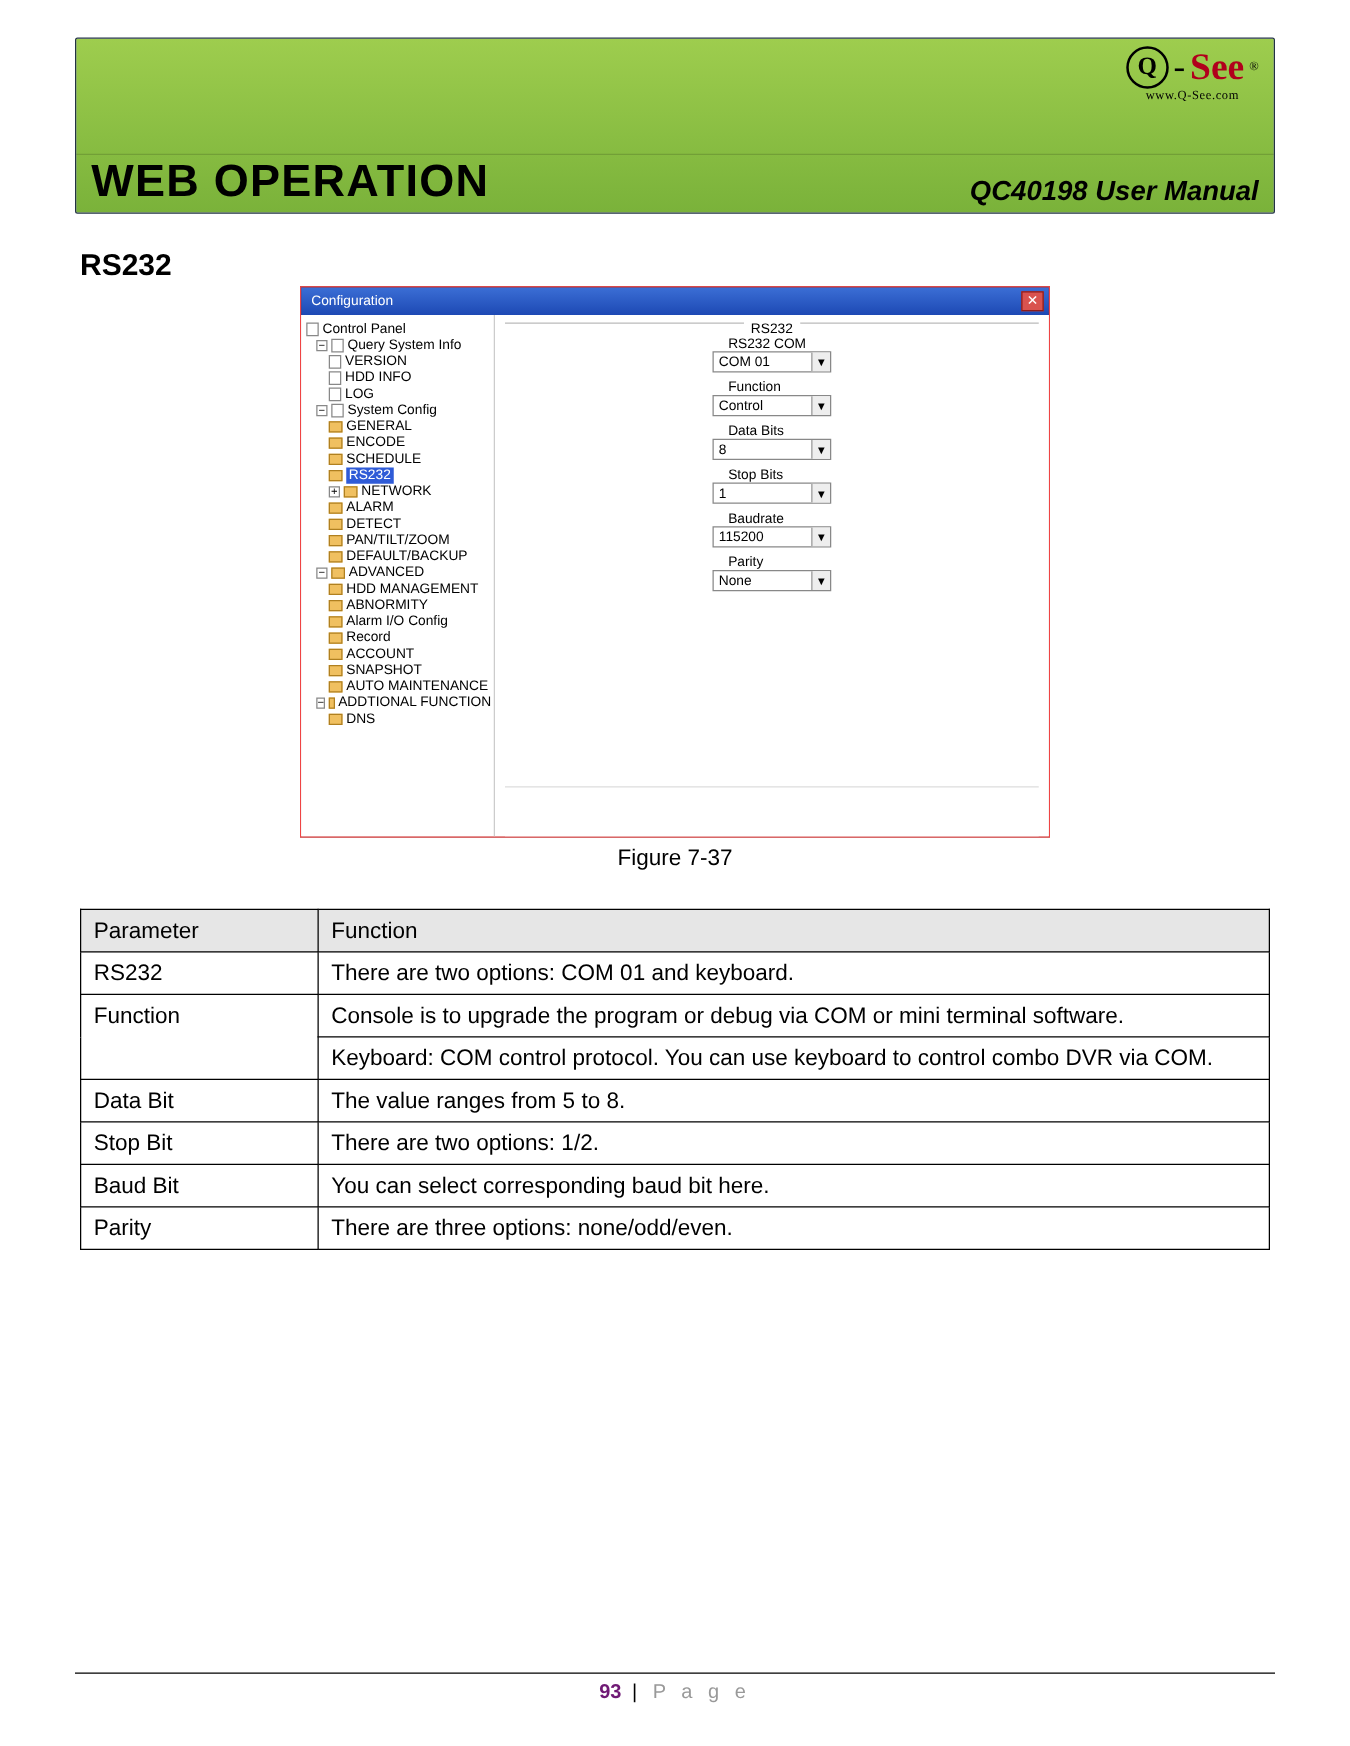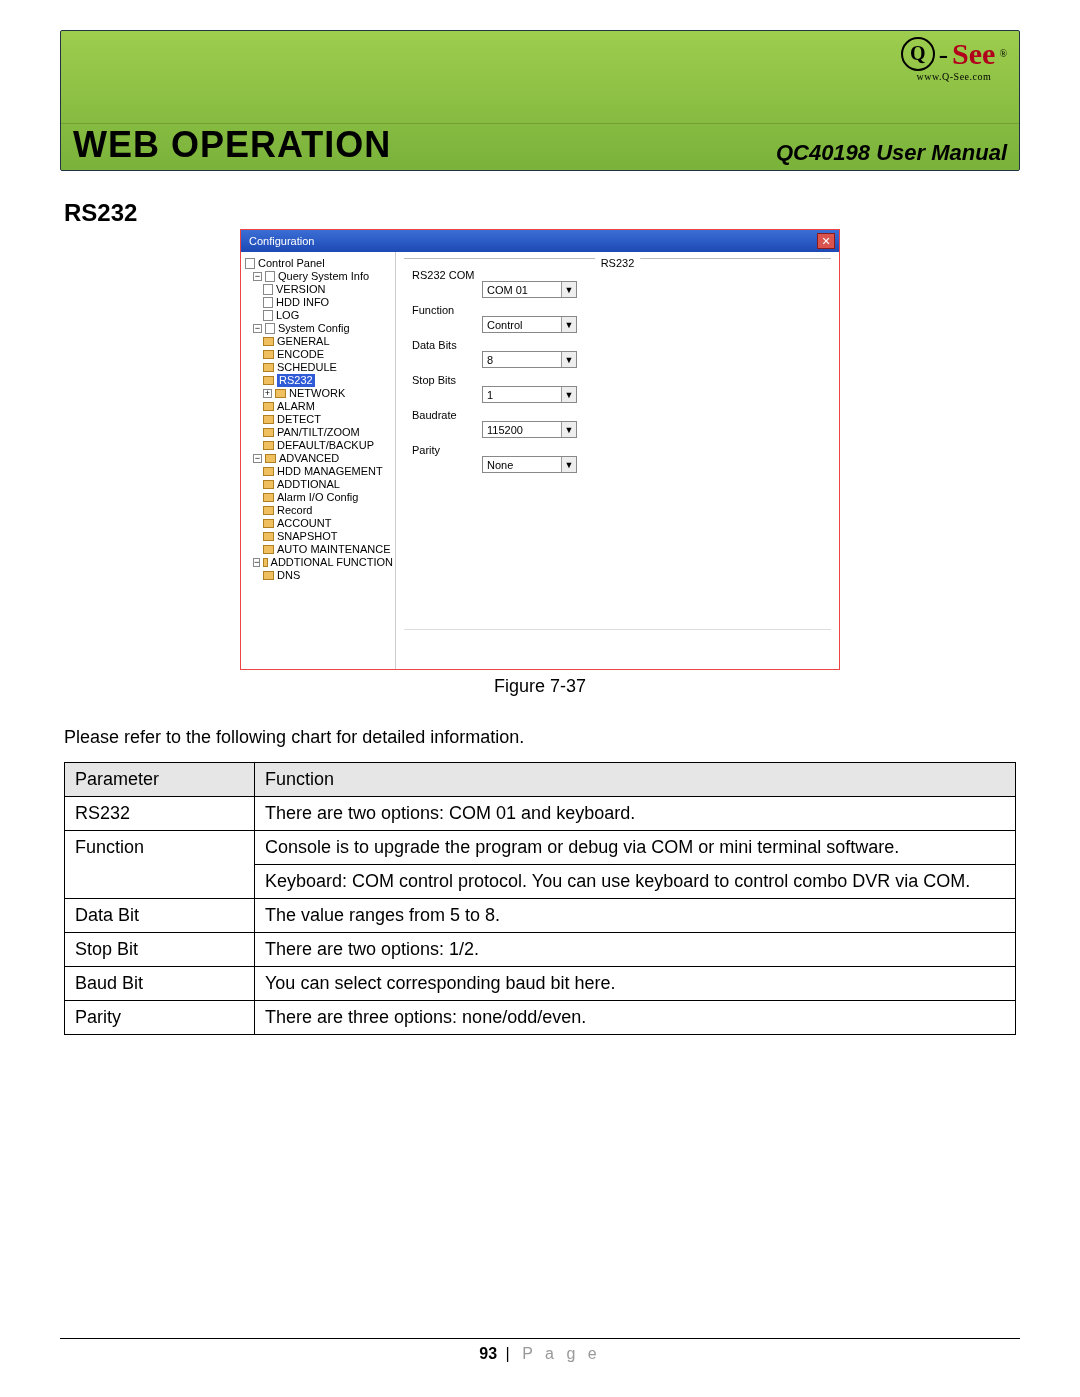--- a/index.html
+++ b/index.html
@@ -34,39 +34,39 @@
   .tree-root { font-weight:normal; padding:1px 2px; display:flex; align-items:center; gap:3px;}
   .tree-ul { list-style:none; margin:0; padding:0 0 0 10px; }
   .tree-ul li { padding:0; margin:0; line-height:13px; white-space:nowrap; display:flex; align-items:center; gap:3px;}
   .tbox { width:9px; height:9px; border:1px solid #888; display:inline-flex; align-items:center; justify-content:center; font-size:9px; line-height:1; background:#fff;}
   .fld { width:11px; height:9px; background:#f0c060; border:1px solid #b08020; display:inline-block;}
   .doc { width:10px;height:11px; background:#fff; border:1px solid #888; position:relative; display:inline-block;}
   .sel { background:#2f5bd7; color:#fff; padding:0 2px;}
   .cw-main { flex:1; background:#fff; position:relative; }
   .cw-fieldset-label { position:absolute; top:-2px; left:50%; transform:translateX(-50%); background:#fff; padding:0 6px; font-size:11px;}
   .cw-main-inner { border-top:1px solid #bbb; margin:6px 8px 0 8px; padding:10px 8px 150px 8px; position:relative;}
-  .form-row { display:flex; align-items:flex-start; margin-bottom:6px; }
+  .form-row { display:flex; align-items:center; margin-bottom:6px;flex-direction:column; }
   .form-row .lbl { width:70px; }
-  .sel-box { border:1px solid #888; height:17px; width:95px; display:flex; align-items:center; justify-content:space-between; padding:0 0 0 4px; background:#fff;margin-top:12px;}
+  .sel-box { border:1px solid #888; height:17px; width:95px; display:flex; align-items:center; justify-content:space-between; padding:0 0 0 4px; background:#fff;}
   .dd { width:15px; height:15px; border-left:1px solid #999; background:#eee; display:flex; align-items:center; justify-content:center; font-size:9px;}
   .cw-footer { border-top:1px solid #bbb; margin:0 8px; padding:6px 4px 6px 0; display:flex; justify-content:flex-end; gap:10px; }
   .winbtn { border:1px solid #888; background:#efefef; padding:2px 14px; font-size:11px;}
   .cw-bottom-pad { height:40px; background:#fff; border-top:1px solid #ddd; margin:0 8px;}
   .fig-caption { text-align:center; font-size:18px; margin:6px 0 30px 0;}
 
   
   .param-intro { margin-bottom:14px; }
   table.param { border-collapse:collapse; width:100%; font-size:18px; }
   table.param th, table.param td { border:1px solid #000; padding:6px 10px; text-align:left; vertical-align:top; font-weight:normal;}
   table.param thead th { background:#e6e6e6; }
   table.param td.paramcol { width:190px; }
 
   
   .page-footer { position:absolute; bottom:34px; left:60px; right:60px; border-top:1px solid #000; text-align:center; padding-top:6px; font-size:16px; color:#999; letter-spacing:4px;}
-  .page-footer b { color:#000000; letter-spacing:0;margin-top:24px;}
+  .page-footer b { color:#701a75; letter-spacing:0;margin-top:24px;}
 </style>
 </head>
 <body>
 
 <div class="page">
 
   <div class="header-band">
     <div class="band-top">
       <div class="logo">
         <div class="logo-row">
@@ -169,21 +169,21 @@
                   <span class="fld"></span>
                   <span>ADVANCED</span>
                 </li>
               <ul class="tree-ul">
                 <li>
                     <span class="fld"></span>
                     <span>HDD MANAGEMENT</span>
                   </li>
                 <li>
                     <span class="fld"></span>
-                    <span>ADDTIONAL</span>
+                    <span>ABNORMITY</span>
                   </li>
                 <li>
                     <span class="fld"></span>
                     <span>Alarm I/O Config</span>
                   </li>
                 <li>
                     <span class="fld"></span>
                     <span>Record</span>
                   </li>
                 <li>
@@ -259,21 +259,20 @@
                   </div>
                 </div>
             </div>
             <div class="cw-bottom-pad"></div>
           </div>
         </div>
       </div>
     </div>
     <div class="fig-caption">Figure 7-37</div>
 
-    <p class="param-intro">Please refer to the following chart for detailed information.</p>
 
     <table class="param">
       <thead>
         <tr>
           <th class="paramcol">Parameter</th>
           <th>Function</th>
         </tr>
       </thead>
       <tbody>
         <tr>

